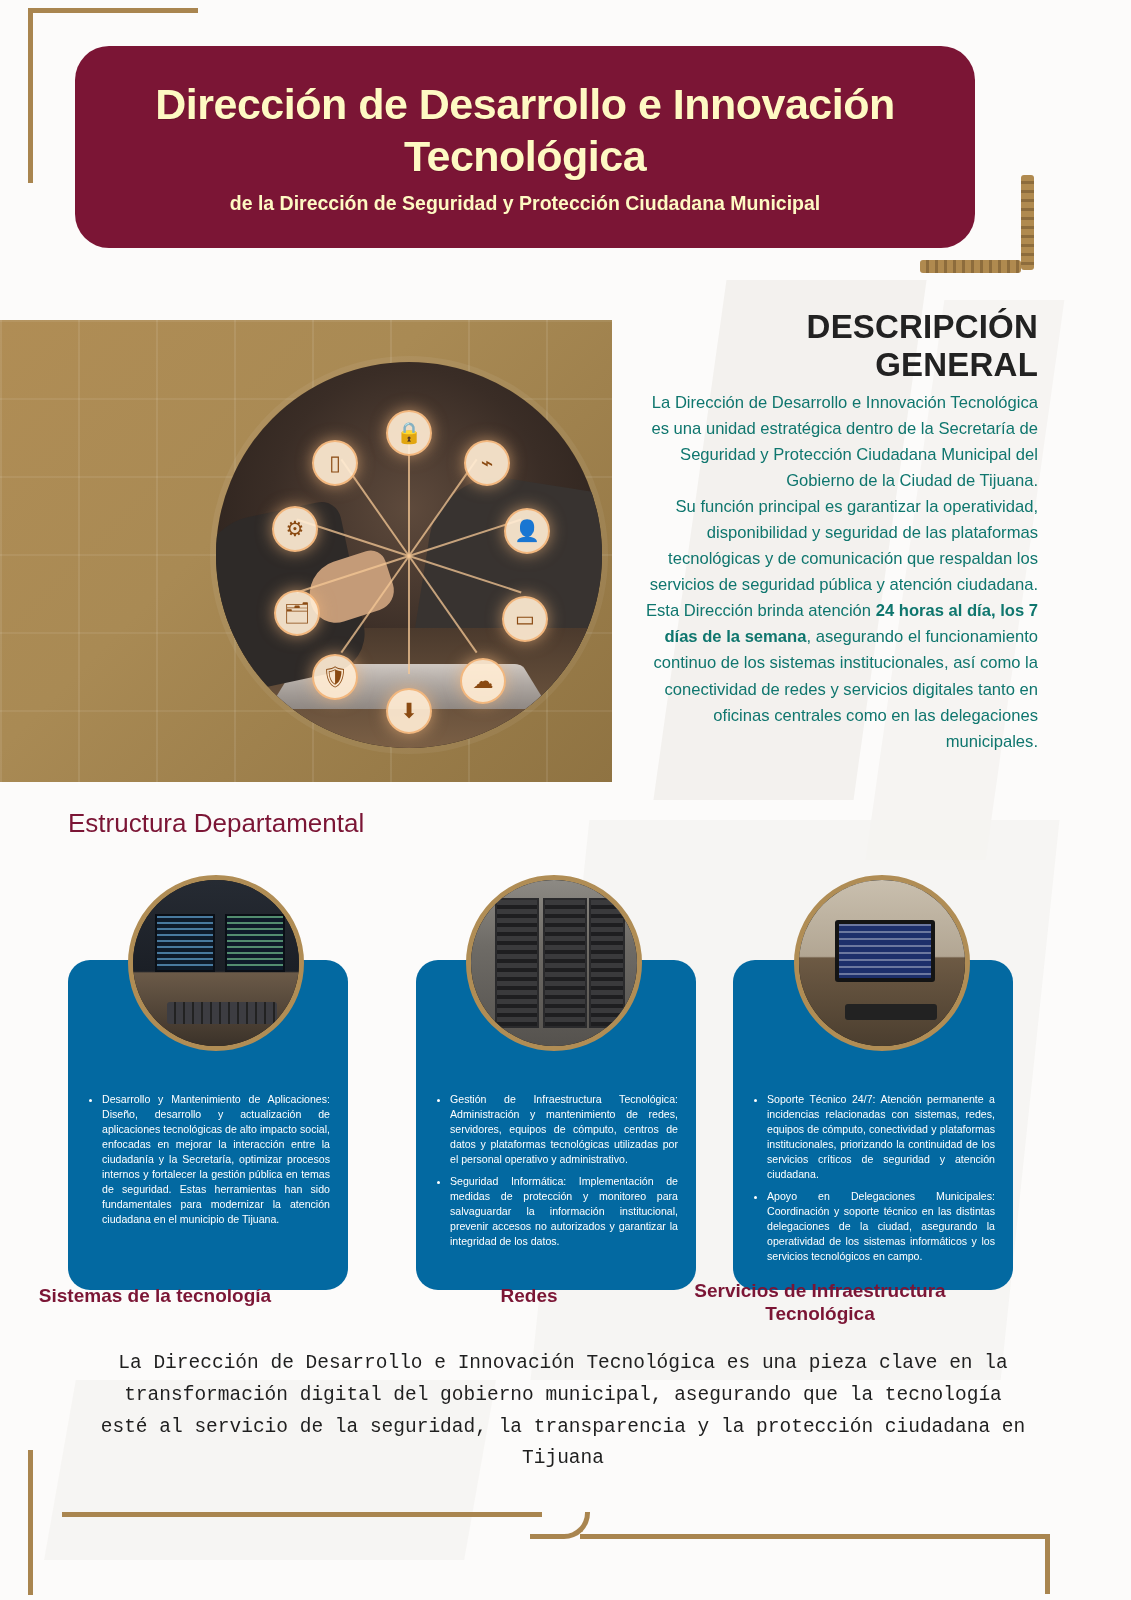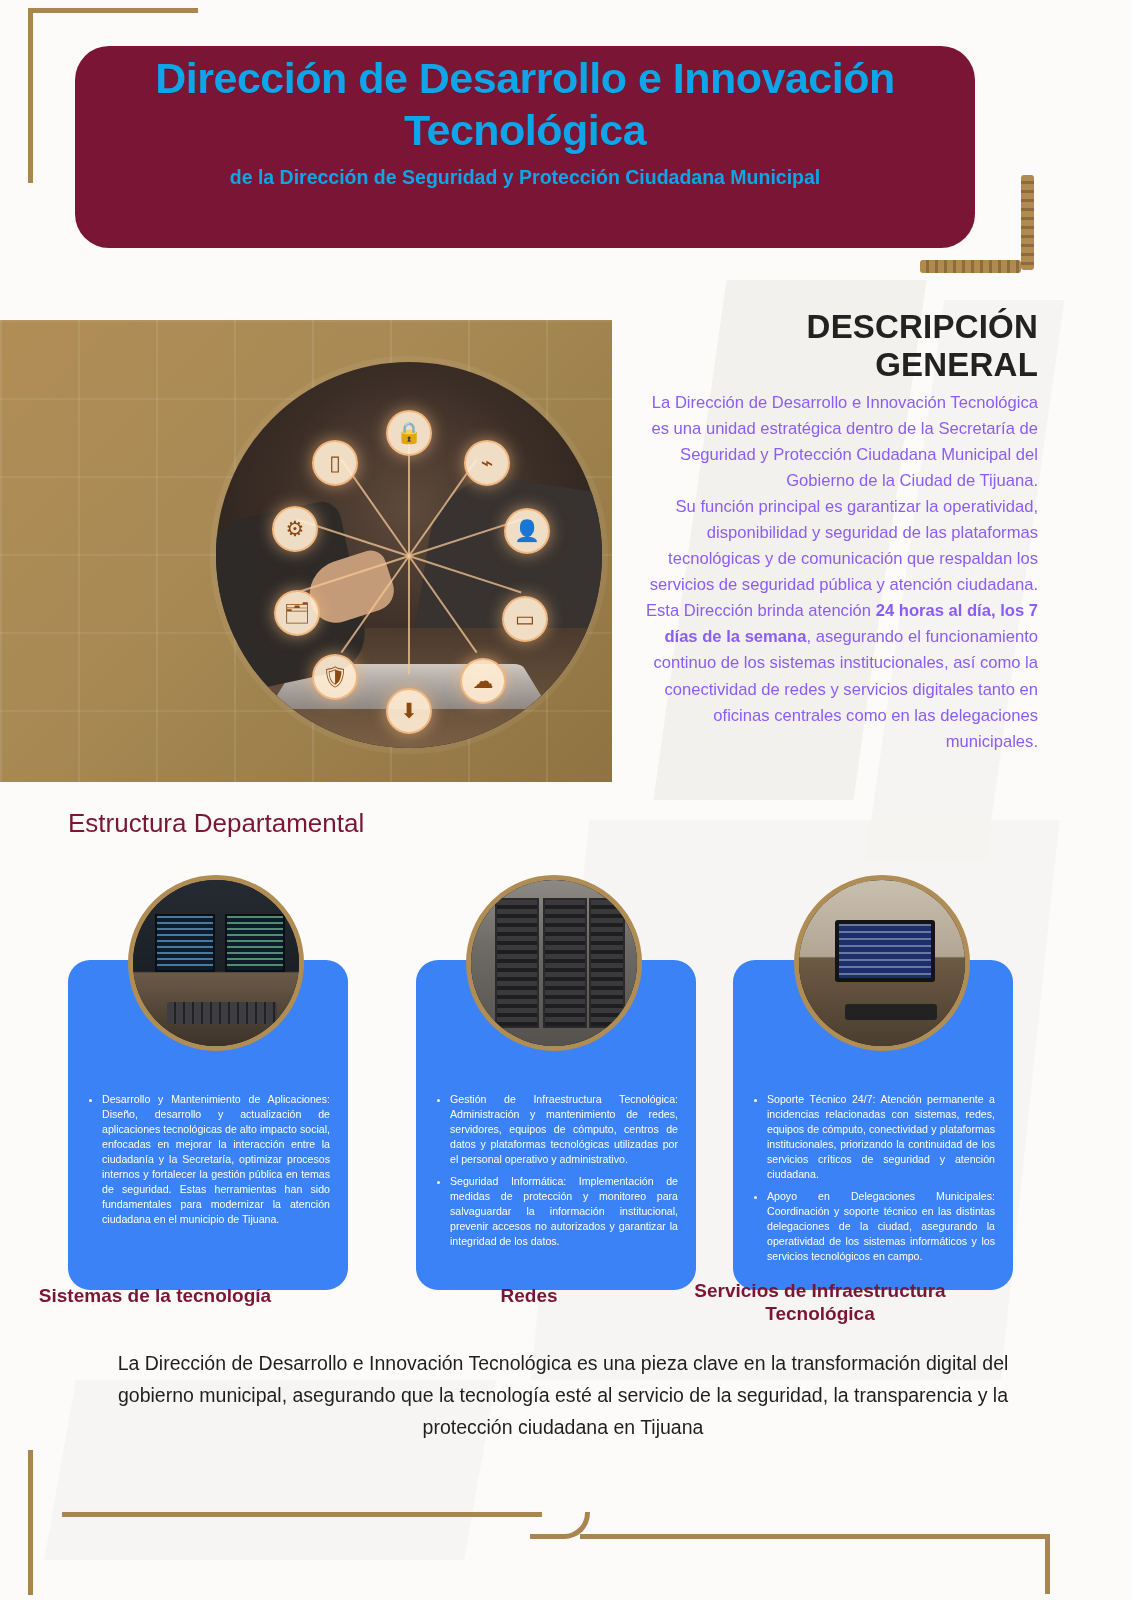--- a/index.html
+++ b/index.html
@@ -42,23 +42,23 @@
   }
   .frame-br-v { position:absolute; left:1045px; top:1534px; width:5px; height:60px; background:#a9854f; }
 
   
   .header {
     position: absolute;
     left: 75px; top: 46px;
     width: 900px; height: 202px;
     background: #7b1535;
     border-radius: 34px;
-    color: #0ea5e9;
+    color: #fef9c3;
     text-align: center;
-    padding: 6px 30px 0 30px;
+    padding: 32px 30px 0 30px;
   }
   .header h1 {
     font-size: 43px;
     line-height: 1.22;
     letter-spacing: -.5px;
     font-weight: bold;
     text-shadow: 0 1px 0 rgba(0,0,0,.15);
   }
   .header .sub {
     margin-top: 9px;
@@ -154,34 +154,34 @@
 
   
   .desc {
     position:absolute; left:646px; top:308px; width:392px;
   }
   .desc h2 {
     font-size: 33px; color:#222; font-weight:bold; text-align:right;
     letter-spacing:.2px; margin-bottom:6px;
   }
   .desc p {
-    font-size:16.6px; line-height:1.57; color:#8b5cf6; text-align:right;
+    font-size:16.6px; line-height:1.57; color:#0f766e; text-align:right;
   }
   .desc p b { font-weight:bold; }
 
   
   .estructura-title {
     position:absolute; left:68px; top:808px;
     font-size:26px; font-weight:normal; color:#7b1535;
   }
 
   .cards { position:absolute; left:68px; top:875px; width:1000px; }
   .card {
     position:absolute; top:85px; width:280px; height:330px;
-    background:#3b82f6; border-radius:22px;
+    background:#0369a1; border-radius:22px;
     padding: 132px 18px 14px 18px;
   }
   .card.c1 { left:0; }
   .card.c2 { left:348px; }
   .card.c3 { left:665px; }
   .card ul { list-style: disc; padding-left:16px; }
   .card li {
     color:#fff; font-size:10.6px; line-height:1.42; text-align:justify;
     margin-bottom:7px;
   }
@@ -241,21 +241,21 @@
     line-height:1.2;
   }
   .card-label.l1 { left:0; top:1285px; width:310px; }
   .card-label.l2 { left:404px; top:1285px; width:250px; }
   .card-label.l3 { left:645px; top:1280px; width:350px; }
 
   .closing {
     position:absolute; left:98px; top:1348px; width:930px;
     font-size:19.5px; line-height:1.63; color:#1f1f1f; text-align:justify;
   }
-  .closing span { display:block; text-align:center; }
+  .closing span { display:block; text-align:center;font-family:Liberation Mono, monospace; }
 </style>
 </head>
 <body>
 
 <div class="page">
 
   <div class="wm wm1"></div>
   <div class="wm wm2"></div>
   <div class="wm wm3"></div>
   <div class="wm wm4"></div>

